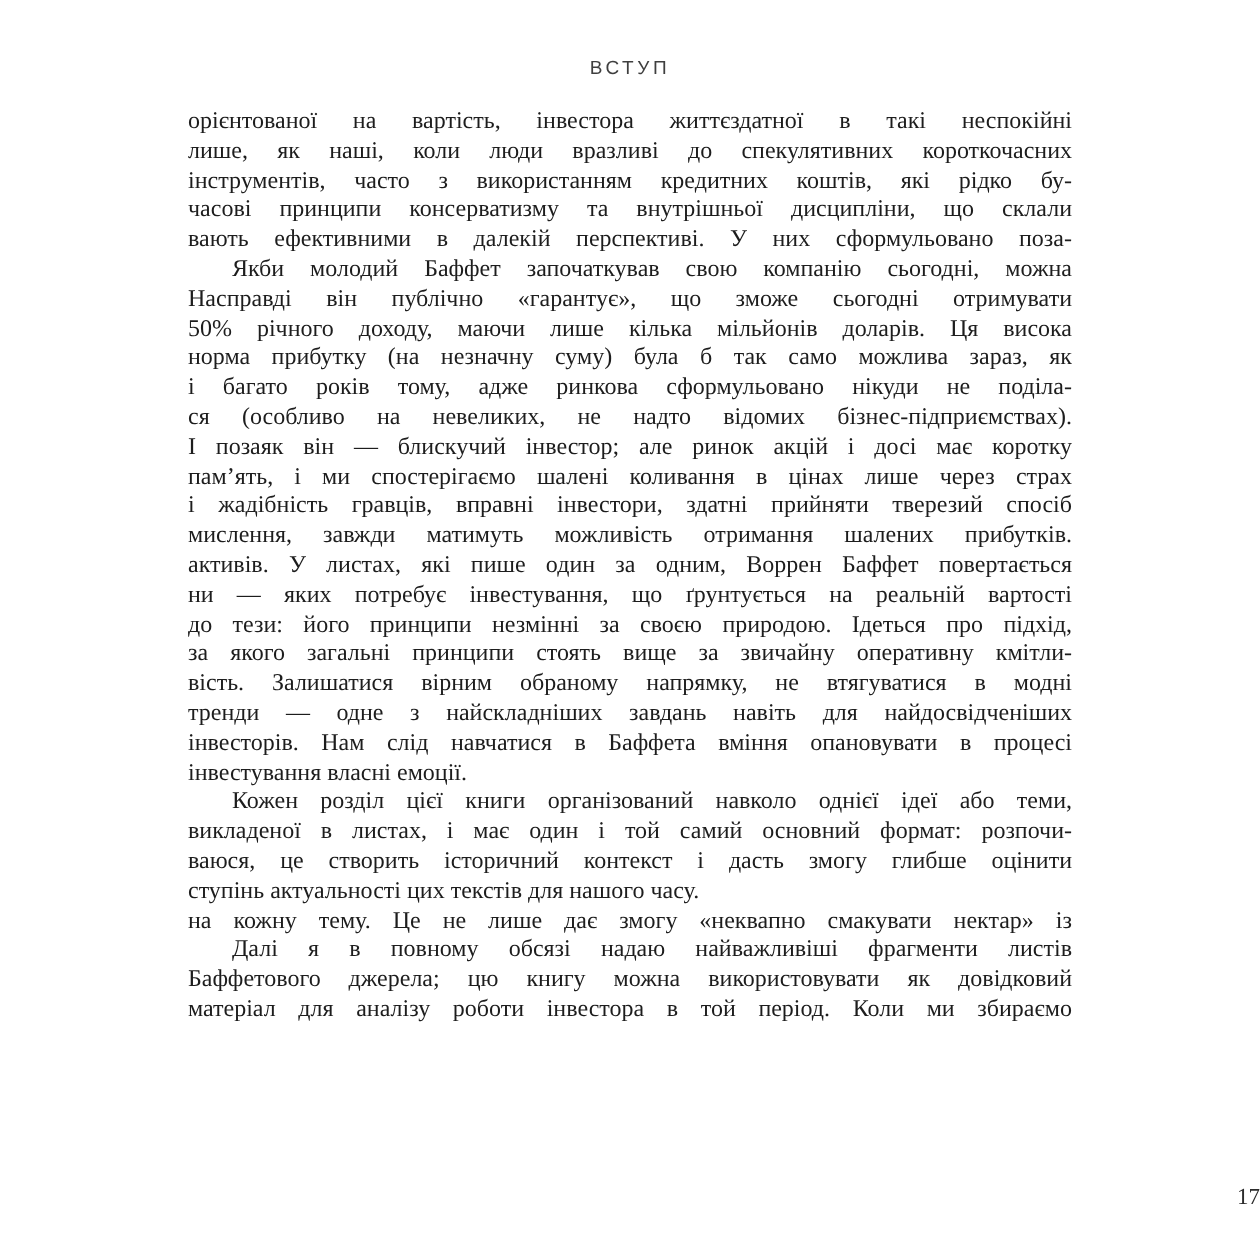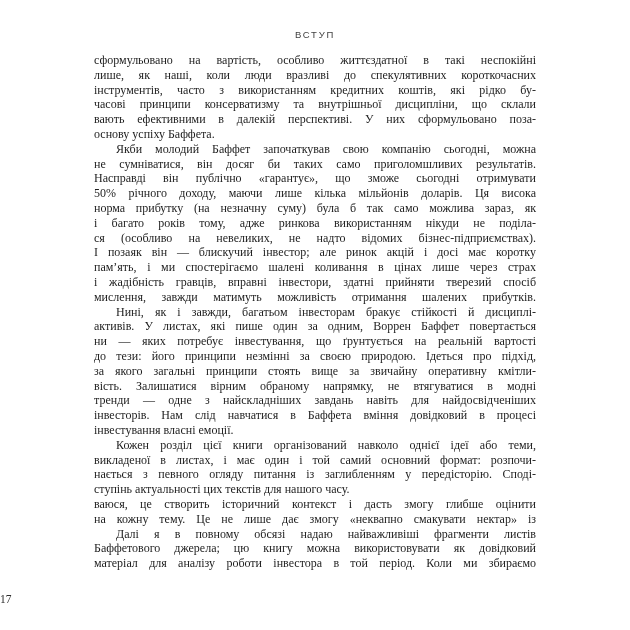--- a/index.html
+++ b/index.html
@@ -35,75 +35,71 @@
   .line {
     text-align: justify;
     text-align-last: justify;
   }
   .line.end { text-align-last: auto; }
   .line.indent { text-indent: 22px; }
   .folio {
     position: absolute;
     top: 593px;
     left: 0; right: 0;
-    text-align: left;
+    text-align: right;
     font-size: 11.5px;
     color: #2c2c2c;
   }
 </style>
 </head>
 <body>
 
 <div class="page">
 
   <div class="running-head">ВСТУП</div>
 
   <div class="content">
 
     <div class="para">
-      <div class="line">сформульовано на вартість, особливо життєздатної в такі неспокійні</div>
+      <div class="line">орієнтованої на вартість, інвестора життєздатної в такі неспокійні</div>
       <div class="line">лише, як наші, коли люди вразливі до спекулятивних короткочасних</div>
       <div class="line">інструментів, часто з використанням кредитних коштів, які рідко бу-</div>
       <div class="line">часові принципи консерватизму та внутрішньої дисципліни, що склали</div>
       <div class="line">вають ефективними в далекій перспективі. У них сформульовано поза-</div>
-      <div class="line end">основу успіху Баффета.</div>
     </div>
 
     <div class="para">
       <div class="line indent">Якби молодий Баффет започаткував свою компанію сьогодні, можна</div>
-      <div class="line">не сумніватися, він досяг би таких само приголомшливих результатів.</div>
       <div class="line">Насправді він публічно «гарантує», що зможе сьогодні отримувати</div>
       <div class="line">50% річного доходу, маючи лише кілька мільйонів доларів. Ця висока</div>
       <div class="line">норма прибутку (на незначну суму) була б так само можлива зараз, як</div>
-      <div class="line">і багато років тому, адже ринкова використанням нікуди не поділа-</div>
+      <div class="line">і багато років тому, адже ринкова сформульовано нікуди не поділа-</div>
       <div class="line">ся (особливо на невеликих, не надто відомих бізнес-підприємствах).</div>
       <div class="line">І позаяк він — блискучий інвестор; але ринок акцій і досі має коротку</div>
       <div class="line">пам’ять, і ми спостерігаємо шалені коливання в цінах лише через страх</div>
       <div class="line">і жадібність гравців, вправні інвестори, здатні прийняти тверезий спосіб</div>
       <div class="line">мислення, завжди матимуть можливість отримання шалених прибутків.</div>
     </div>
 
     <div class="para">
-      <div class="line indent">Нині, як і завжди, багатьом інвесторам бракує стійкості й дисциплі-</div>
       <div class="line">активів. У листах, які пише один за одним, Воррен Баффет повертається</div>
       <div class="line">ни — яких потребує інвестування, що ґрунтується на реальній вартості</div>
       <div class="line">до тези: його принципи незмінні за своєю природою. Ідеться про підхід,</div>
       <div class="line">за якого загальні принципи стоять вище за звичайну оперативну кмітли-</div>
       <div class="line">вість. Залишатися вірним обраному напрямку, не втягуватися в модні</div>
       <div class="line">тренди — одне з найскладніших завдань навіть для найдосвідченіших</div>
-      <div class="line">інвесторів. Нам слід навчатися в Баффета вміння довідковий в процесі</div>
+      <div class="line">інвесторів. Нам слід навчатися в Баффета вміння опановувати в процесі</div>
       <div class="line end">інвестування власні емоції.</div>
     </div>
 
     <div class="para">
       <div class="line indent">Кожен розділ цієї книги організований навколо однієї ідеї або теми,</div>
       <div class="line">викладеної в листах, і має один і той самий основний формат: розпочи-</div>
-      <div class="line">нається з певного огляду питання із заглибленням у передісторію. Споді-</div>
+      <div class="line">ваюся, це створить історичний контекст і дасть змогу глибше оцінити</div>
       <div class="line end">ступінь актуальності цих текстів для нашого часу.</div>
-      <div class="line">ваюся, це створить історичний контекст і дасть змогу глибше оцінити</div>
     </div>
 
     <div class="para">
       <div class="line">на кожну тему. Це не лише дає змогу «неквапно смакувати нектар» із</div>
       <div class="line indent">Далі я в повному обсязі надаю найважливіші фрагменти листів</div>
       <div class="line">Баффетового джерела; цю книгу можна використовувати як довідковий</div>
       <div class="line">матеріал для аналізу роботи інвестора в той період. Коли ми збираємо</div>
     </div>
 
   </div>

